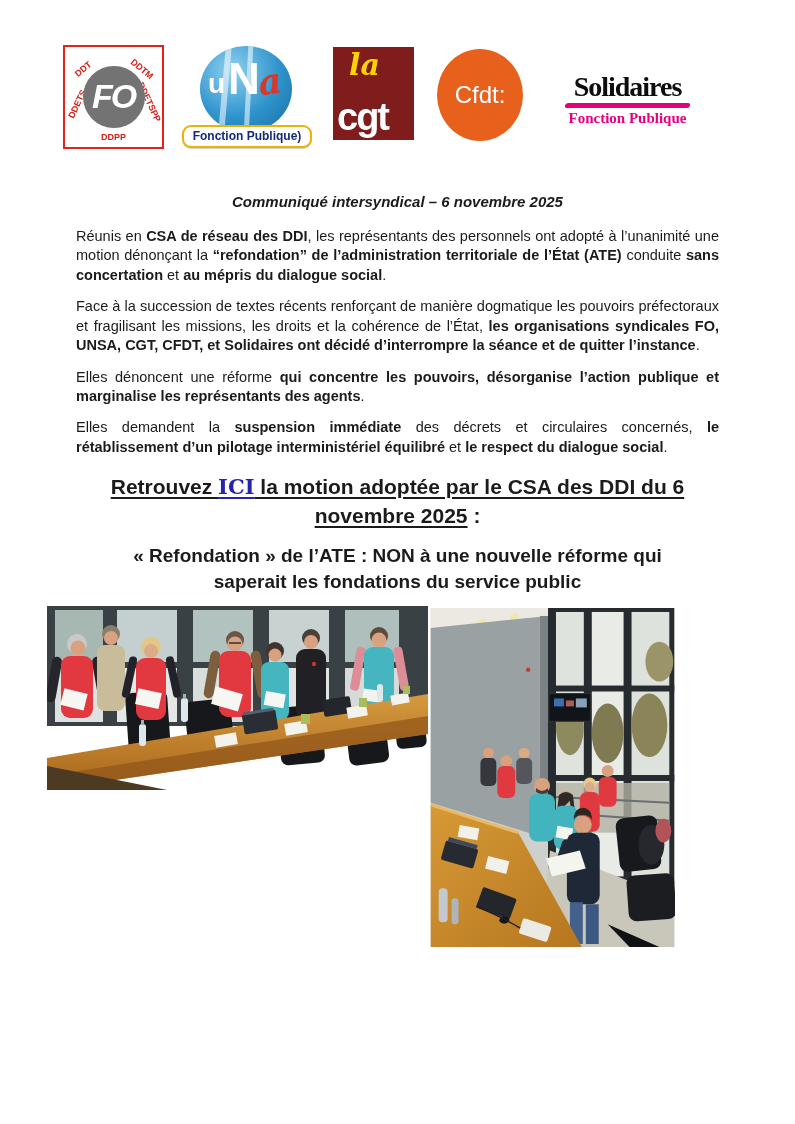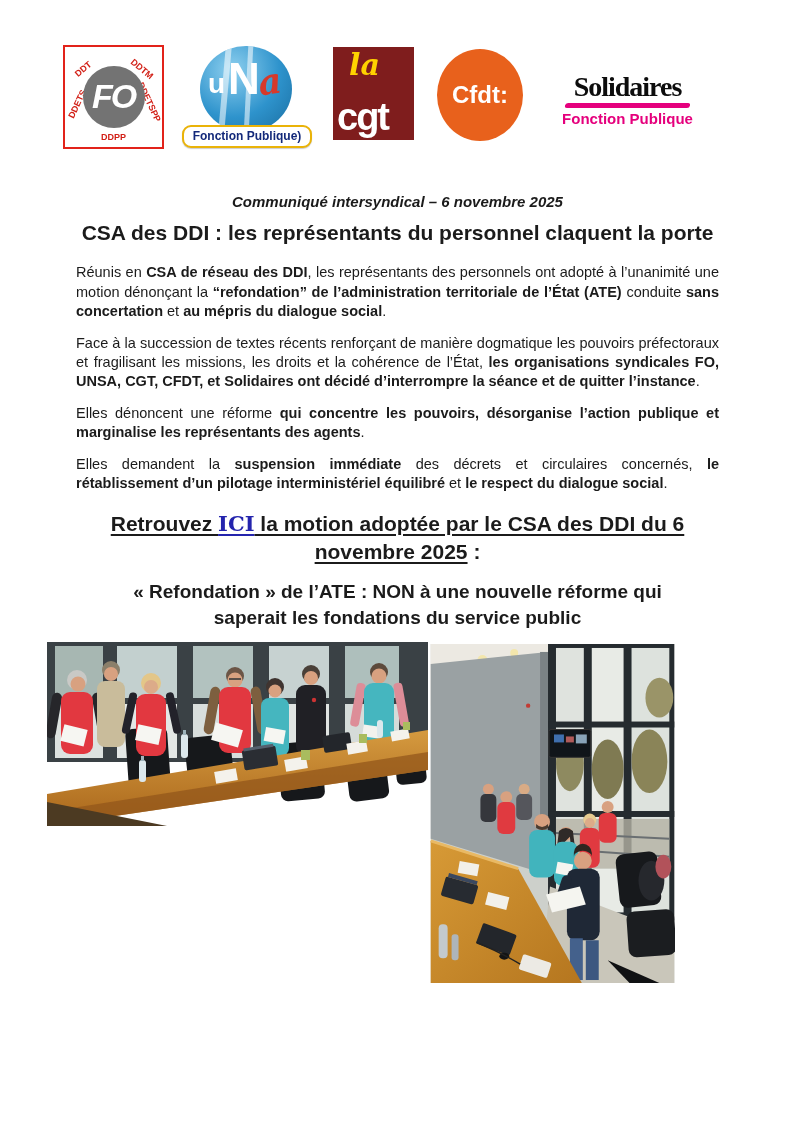--- a/index.html
+++ b/index.html
@@ -37,28 +37,28 @@
             font-weight:bold;color:#13297a;line-height:18px;box-shadow:0 1px 1px rgba(0,0,0,.2);}
 
   .logo-cgt{position:absolute;left:333px;top:47px;width:81px;height:93px;background:#7f1d1d;}
   .cgt-la{position:absolute;top:0;left:16px;color:#ffd200;font-family:"DejaVu Serif",serif;
           font-style:italic;font-weight:bold;font-size:30px;}
   .cgt-main{position:absolute;bottom:4px;left:4px;color:#fff;font-weight:bold;font-size:38px;
             letter-spacing:-2px;line-height:1;}
 
   .logo-cfdt{position:absolute;left:437px;top:49px;width:86px;height:92px;background:#e8611c;
              border-radius:50%;text-align:center;}
-  .cfdt-label{color:#fff;font-weight:bold;font-size:24px;line-height:92px;letter-spacing:0;}
+  .cfdt-label{color:#fff;font-weight:normal;font-size:24px;line-height:92px;letter-spacing:0;}
 
   .logo-solidaires{position:absolute;left:560px;top:72px;width:135px;text-align:center;}
   .sol-title{font-family:"Liberation Serif",serif;font-weight:bold;font-size:28px;color:#0d0d0d;
              letter-spacing:-1px;line-height:1.05;}
   .sol-brush{height:5px;background:#e5007d;margin:2px 5px 2px 5px;border-radius:3px;
              transform:skewX(-12deg);}
-  .sol-sub{color:#e5007d;font-family:Liberation Sans, sans-serif;font-weight:bold;font-size:15px;}
+  .sol-sub{color:#e5007d;font-family:Liberation Serif, serif;font-weight:bold;font-size:15px;}
 
   
   .kicker{margin-top:43px;text-align:center;font-size:15px;font-weight:bold;font-style:italic;}
   .main-title{margin:9px auto 0;max-width:665px;text-align:center;font-size:21px;
               font-weight:bold;line-height:1.3;}
   .paras{margin:17px 76px 16px;}
   .paras p{margin:0 0 12px;font-size:14.5px;line-height:1.34;text-align:justify;}
   .b{font-weight:bold;}
   .u{text-decoration:underline;text-decoration-thickness:2px;text-underline-offset:3px;}
   .lnk{color:#2424ad;font-family:"DejaVu Serif",serif;cursor:pointer;}
@@ -109,21 +109,20 @@
     </div>
 
     <div class="logo-solidaires">
       <div class="sol-title">Solidaires</div>
       <div class="sol-brush"></div>
       <div class="sol-sub">Fonction Publique</div>
     </div>
   </div>
 
   <div class="kicker">Communiqué intersyndical – 6 novembre 2025</div>
-  <h1 class="main-title">CSA des DDI : les représentants du personnel claquent la porte</h1>
 
   <div class="paras">
     <p><span>Réunis en </span><span class="b">CSA de réseau des DDI</span><span>, les représentants des personnels ont adopté à l’unanimité une motion dénonçant la </span><span class="b">“refondation” de l’administration territoriale de l’État (ATE)</span><span> conduite </span><span class="b">sans concertation</span><span> et </span><span class="b">au mépris du dialogue social</span><span>.</span></p>
     <p><span>Face à la succession de textes récents renforçant de manière dogmatique les pouvoirs préfectoraux et fragilisant les missions, les droits et la cohérence de l’État, </span><span class="b">les organisations syndicales FO, UNSA, CGT, CFDT, et Solidaires ont décidé d’interrompre la séance et de quitter l’instance</span><span>.</span></p>
     <p><span>Elles dénoncent une réforme </span><span class="b">qui concentre les pouvoirs, désorganise l’action publique et marginalise les représentants des agents</span><span>.</span></p>
     <p><span>Elles demandent la </span><span class="b">suspension immédiate</span><span> des décrets et circulaires concernés, </span><span class="b">le rétablissement d’un pilotage interministériel équilibré</span><span> et </span><span class="b">le respect du dialogue social</span><span>.</span></p>
   </div>
 
   <h2 class="link-heading"><span class="u">Retrouvez </span><span class="u lnk">ICI</span><span class="u"> la motion adoptée par le CSA des DDI du 6 novembre 2025</span><span> :</span></h2>
   <h3 class="motion-title">« Refondation » de l’ATE : NON à une nouvelle réforme qui saperait les fondations du service public</h3>

